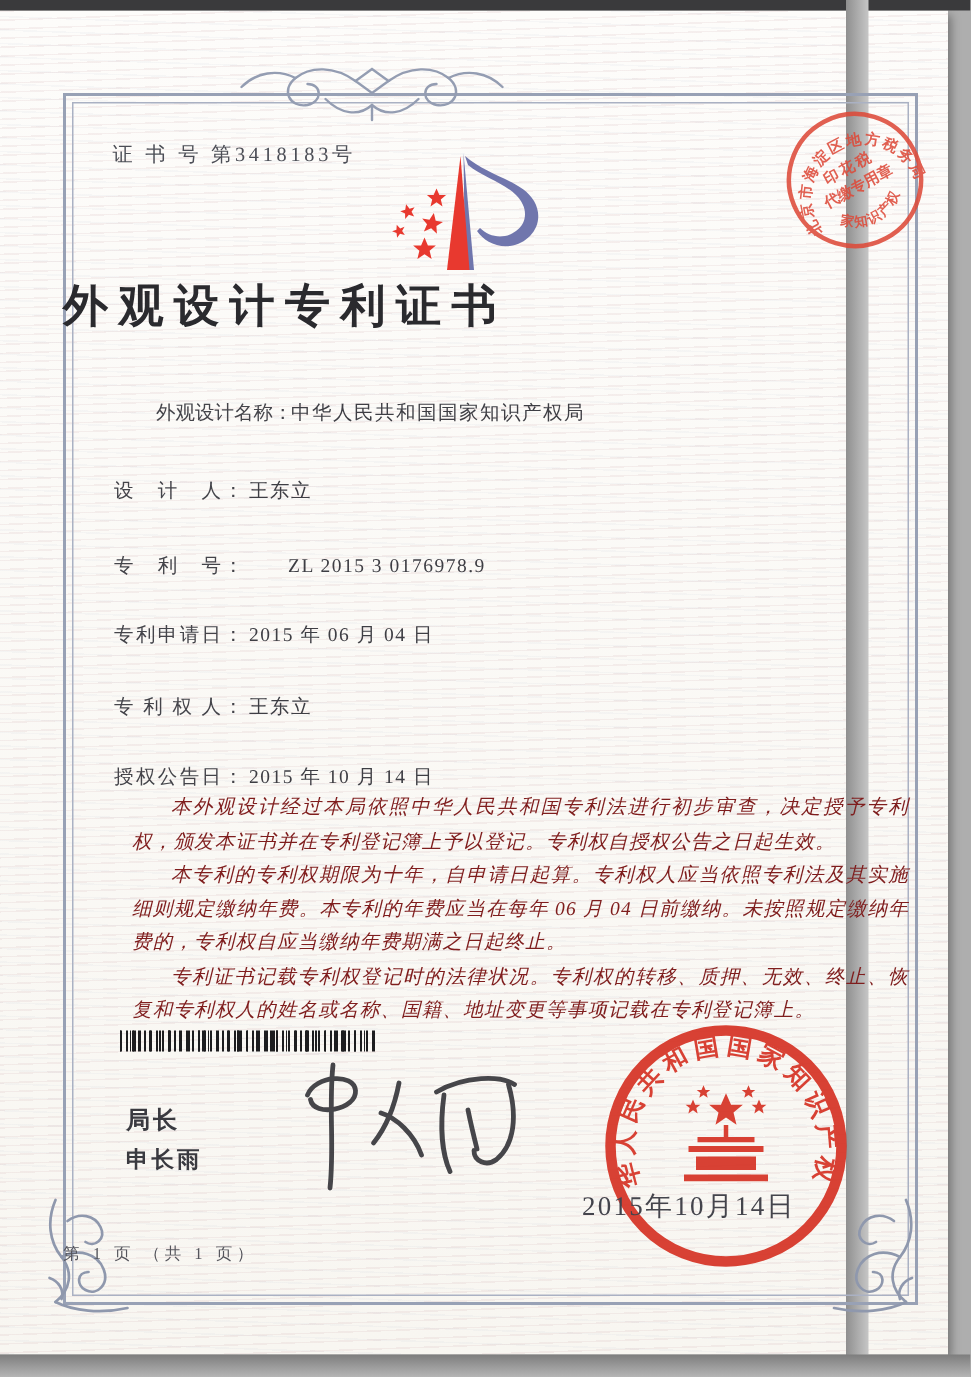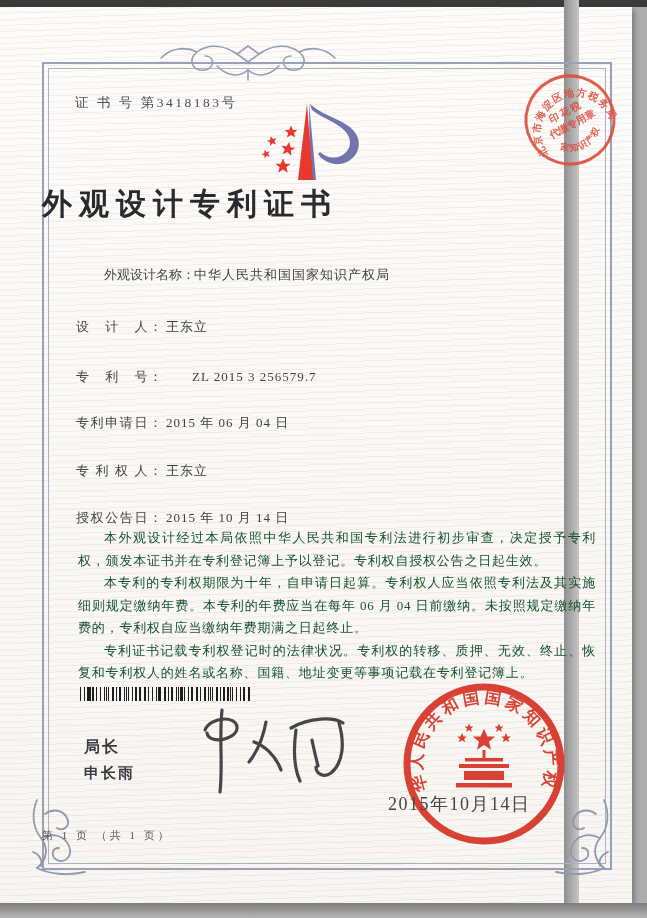--- a/index.html
+++ b/index.html
@@ -31,22 +31,22 @@
 
   .title{position:absolute;left:42px;top:184px;width:566px;text-align:left;
     font-size:30px;font-weight:bold;letter-spacing:7px;color:#2a2a2e;}
 
   .fields{position:absolute;left:76px;top:266px;width:500px;}
   .field-row{position:absolute;left:0;display:flex;align-items:baseline;font-size:13px;color:#44444a;white-space:nowrap;}
   .field-label{display:inline-block;width:86px;text-align:justify;text-align-last:justify;letter-spacing:0;}
   .field-value{margin-left:4px;letter-spacing:1px;color:#3e3e44;}
   .fr0{top:0;margin-left:28px;} .fr1{top:52px;} .fr2{top:102px;gap:26px;} .fr3{top:148px;} .fr4{top:196px;} .fr5{top:243px;}
 
-  .paragraphs{position:absolute;left:78px;top:527px;width:518px;font-size:13px;line-height:22.5px;
-    letter-spacing:0.8px;color:#14532d;text-align:justify;}
+  .paragraphs{position:absolute;left:88px;top:527px;width:518px;font-size:13px;line-height:22.5px;
+    letter-spacing:0.8px;color:#7f1d1d;text-align:justify;font-style:italic;}
   .paragraphs p{margin:0;text-indent:2em;}
 
   .barcode{position:absolute;left:80px;top:687px;width:170px;height:14px;
     background:
       repeating-linear-gradient(90deg,#1d1d1f 0 1.5px,rgba(0,0,0,0) 1.5px 4px),
       repeating-linear-gradient(90deg,#1d1d1f 0 1px,rgba(0,0,0,0) 1px 6.5px),
       repeating-linear-gradient(90deg,rgba(0,0,0,0) 0 9px,#1d1d1f 9px 11px,rgba(0,0,0,0) 11px 23px);
   }
 
   .director-role{position:absolute;left:84px;top:737px;font-size:16px;font-weight:600;color:#3a3a40;letter-spacing:2px;}
@@ -125,21 +125,21 @@
     <div class="field-row fr0">
       <span class="field-label">外观设计名称：</span>
       <span class="field-value">中华人民共和国国家知识产权局</span>
     </div>
     <div class="field-row fr1">
       <span class="field-label">设　计　人：</span>
       <span class="field-value">王东立</span>
     </div>
     <div class="field-row fr2">
       <span class="field-label">专　利　号：</span>
-      <span class="field-value">ZL 2015 3 256579.7</span>
+      <span class="field-value">ZL 2015 3 0176978.9</span>
     </div>
     <div class="field-row fr3">
       <span class="field-label">专利申请日：</span>
       <span class="field-value">2015 年 06 月 04 日</span>
     </div>
     <div class="field-row fr4">
       <span class="field-label">专 利 权 人：</span>
       <span class="field-value">王东立</span>
     </div>
     <div class="field-row fr5">

